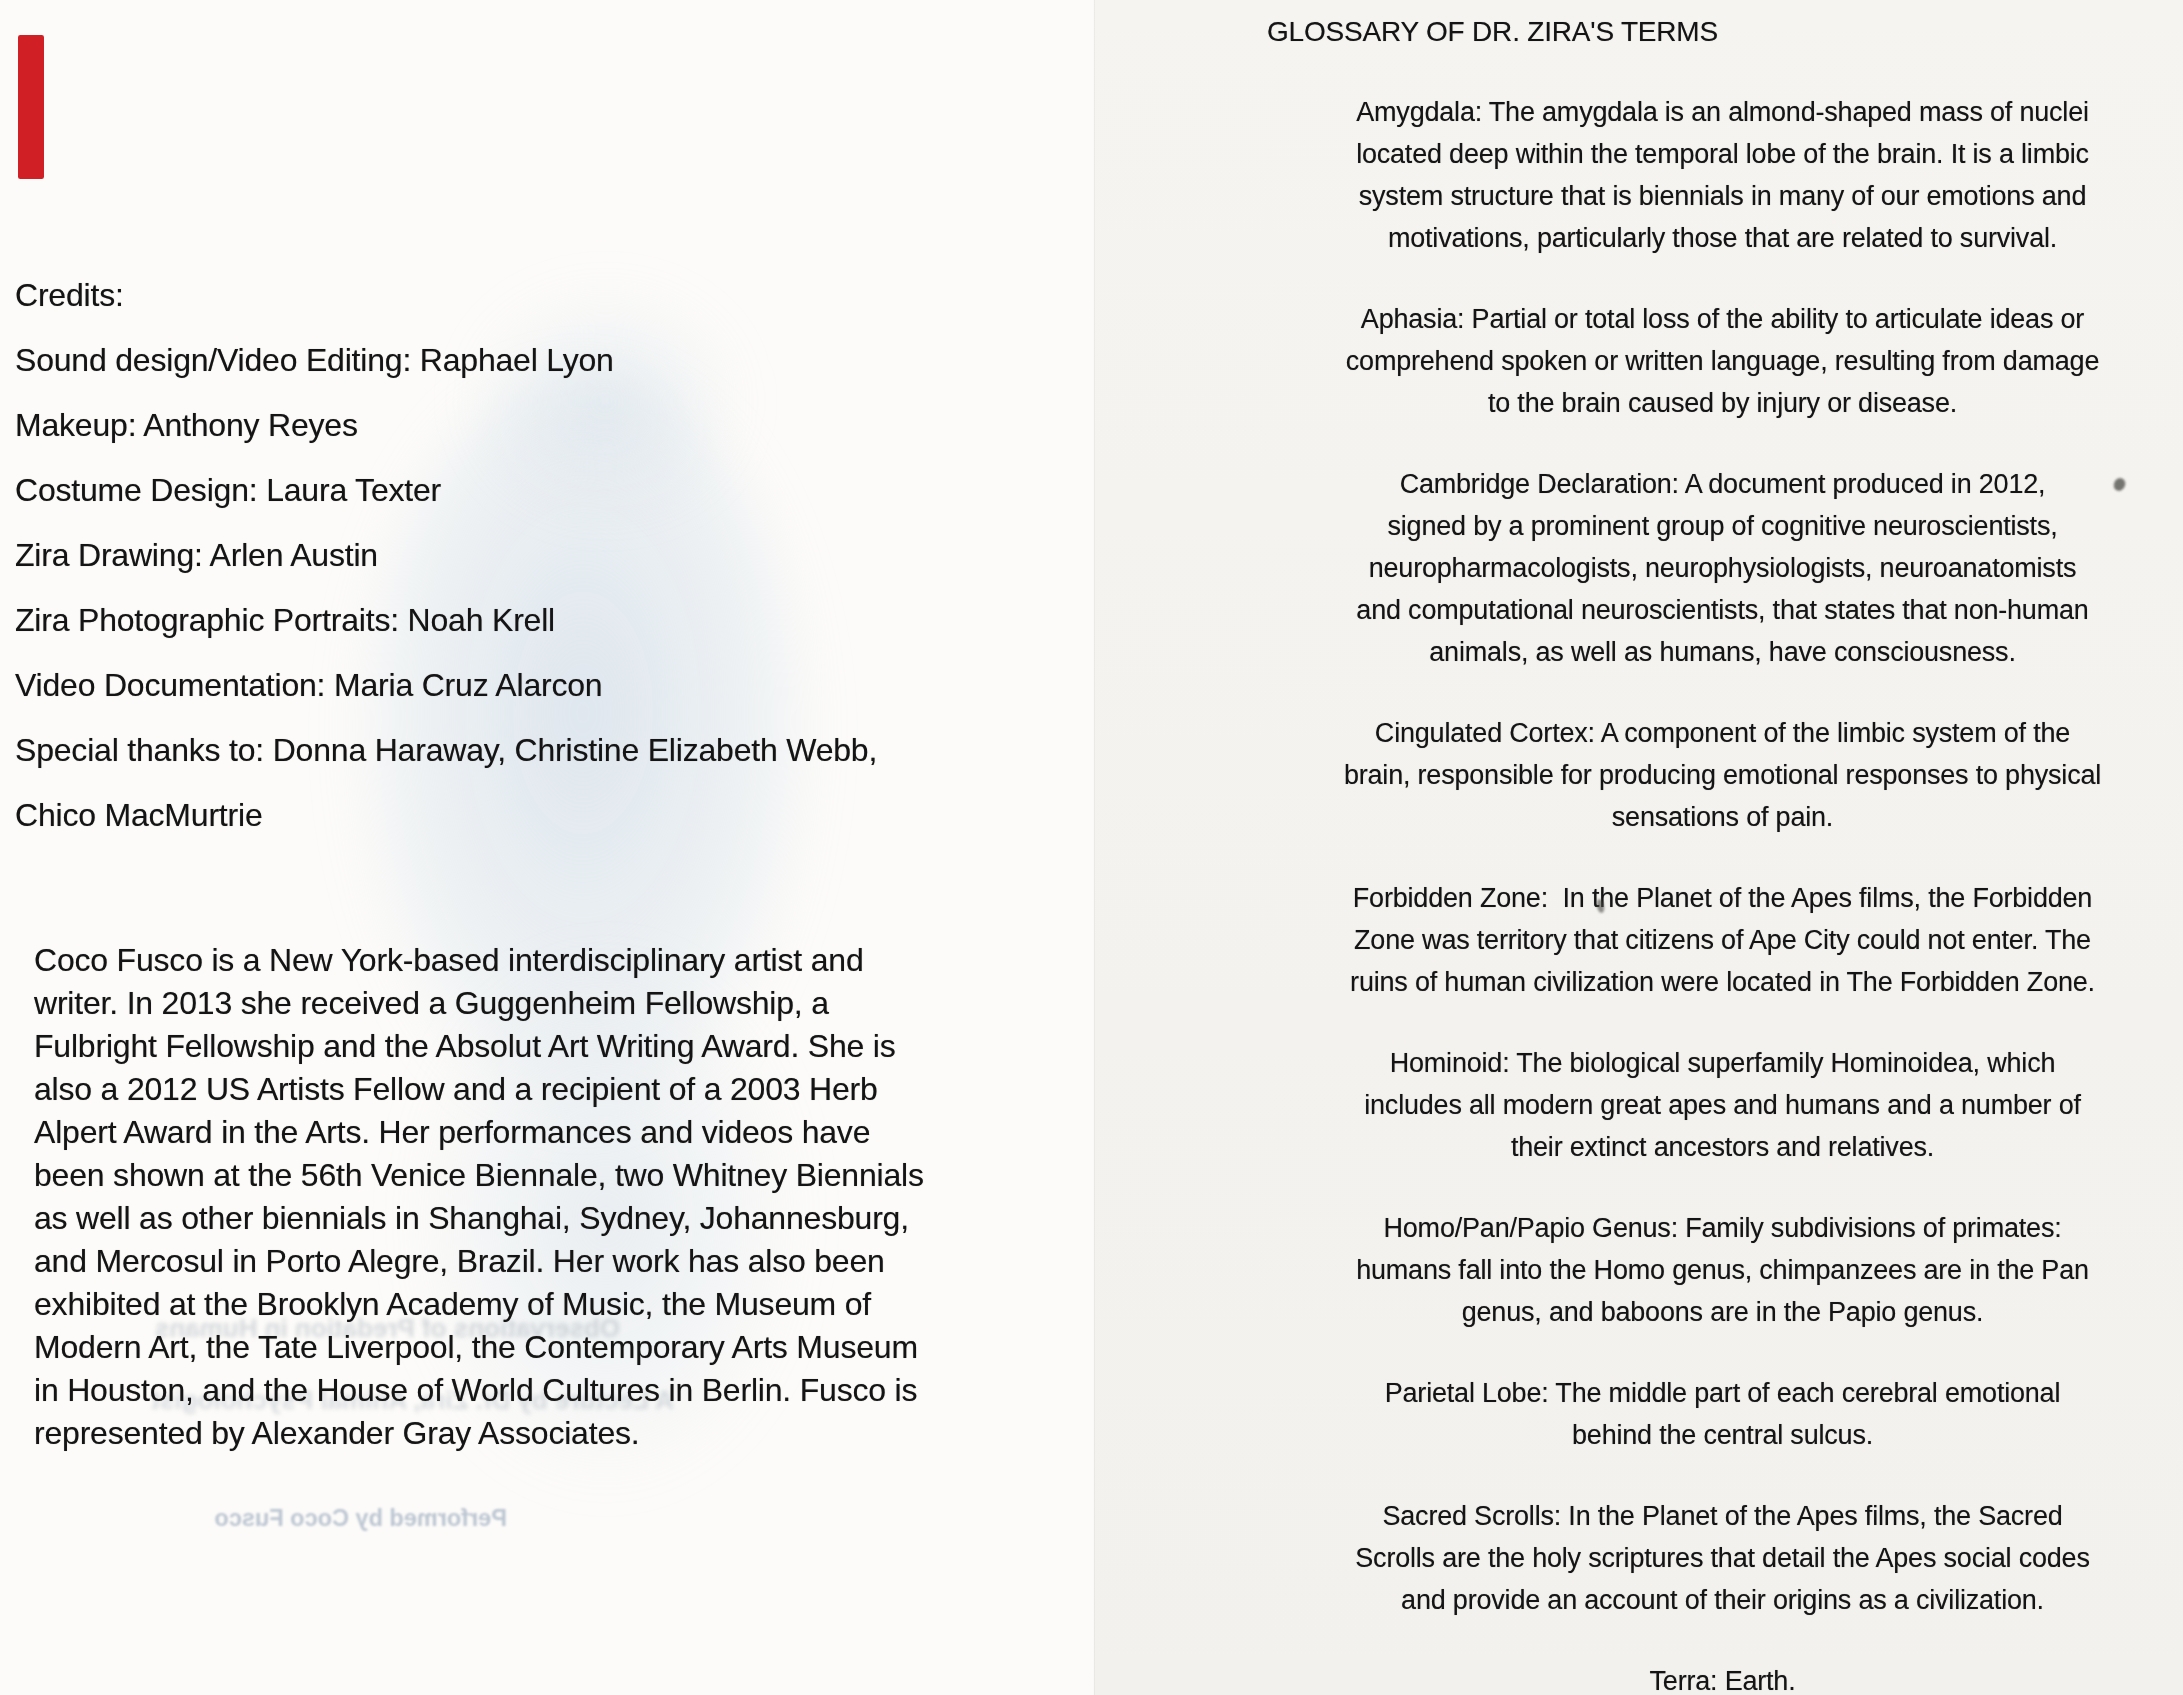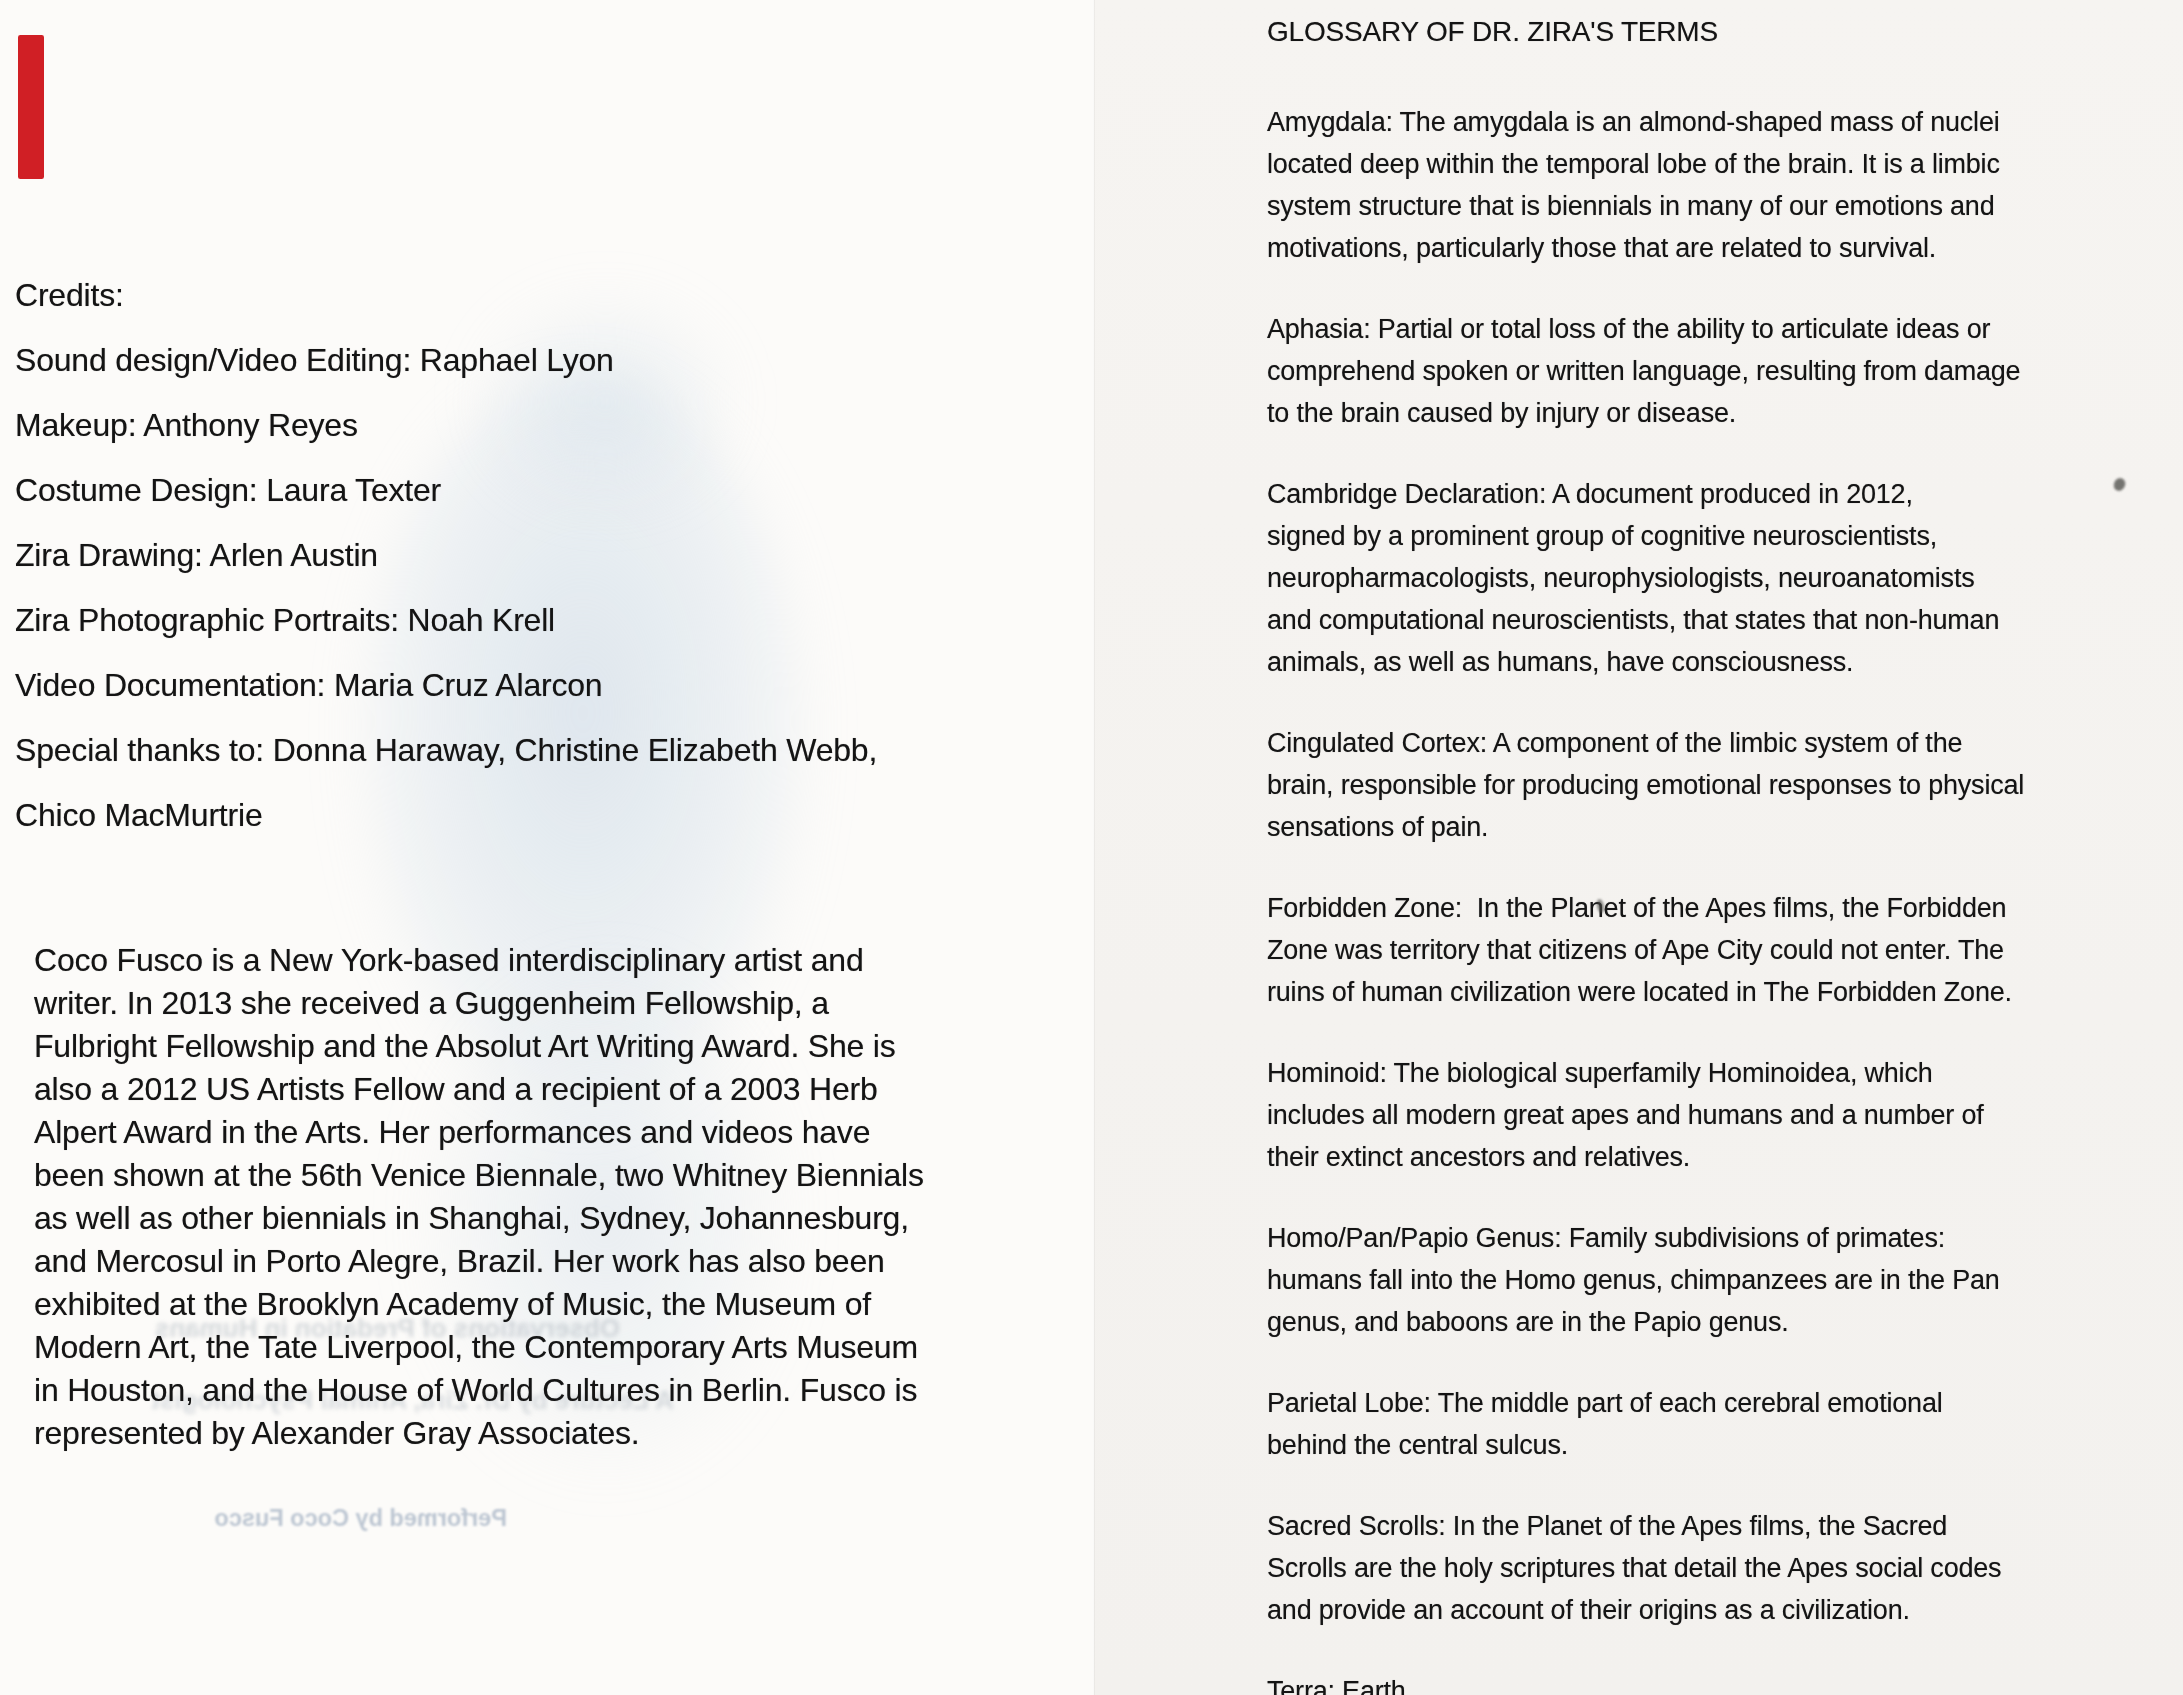--- a/index.html
+++ b/index.html
@@ -31,22 +31,22 @@
   .mirror-title1{left:136px;top:1313px;width:484px;font-size:26px;color:rgba(150,160,172,.38);filter:blur(2px);}
   .mirror-title2{left:114px;top:1385px;width:560px;font-size:26px;color:rgba(150,160,172,.34);filter:blur(2.1px);}
   .mirror-performed{left:227px;top:1505px;width:280px;font-size:23.5px;
     color:rgba(148,164,186,.62);filter:blur(0.9px);}
   
   .txt div{white-space:pre;}
   .credits-block{position:absolute;left:15px;top:276px;font-size:32px;letter-spacing:-0.2px;}
   .credits-block div{height:65px;line-height:38px;}
   .bio-block{position:absolute;left:15px;top:939px;font-size:32px;line-height:43px;letter-spacing:-0.2px;margin-left:19px;}
   .glossary{position:absolute;left:1267px;top:10.6px;width:911px;font-size:27px;line-height:42px;letter-spacing:-0.2px;}
-  .glossary-header{line-height:42px;font-size:28px;margin-bottom:48px;}
-  .glossary-entry{margin-bottom:39px;}
+  .glossary-header{line-height:42px;font-size:28px;margin-bottom:38px;}
+  .glossary-entry{margin-bottom:39px;text-align:center;}
   .txt, .glossary{text-shadow:0 0 0.8px rgba(15,15,15,.45);}
   
   .smudge{position:absolute;background:#4a4a46;border-radius:50%;filter:blur(0.9px);opacity:.75;}
   .smudge-2012{left:2114px;top:478px;width:11.4px;height:13px;transform:rotate(25deg);}
   .smudge-forbidden{left:1597px;top:899px;width:6.8px;height:14.4px;transform:rotate(-12deg);opacity:.6;}
 </style>
 </head>
 <body>
 
 <div class="page page-left"></div>

